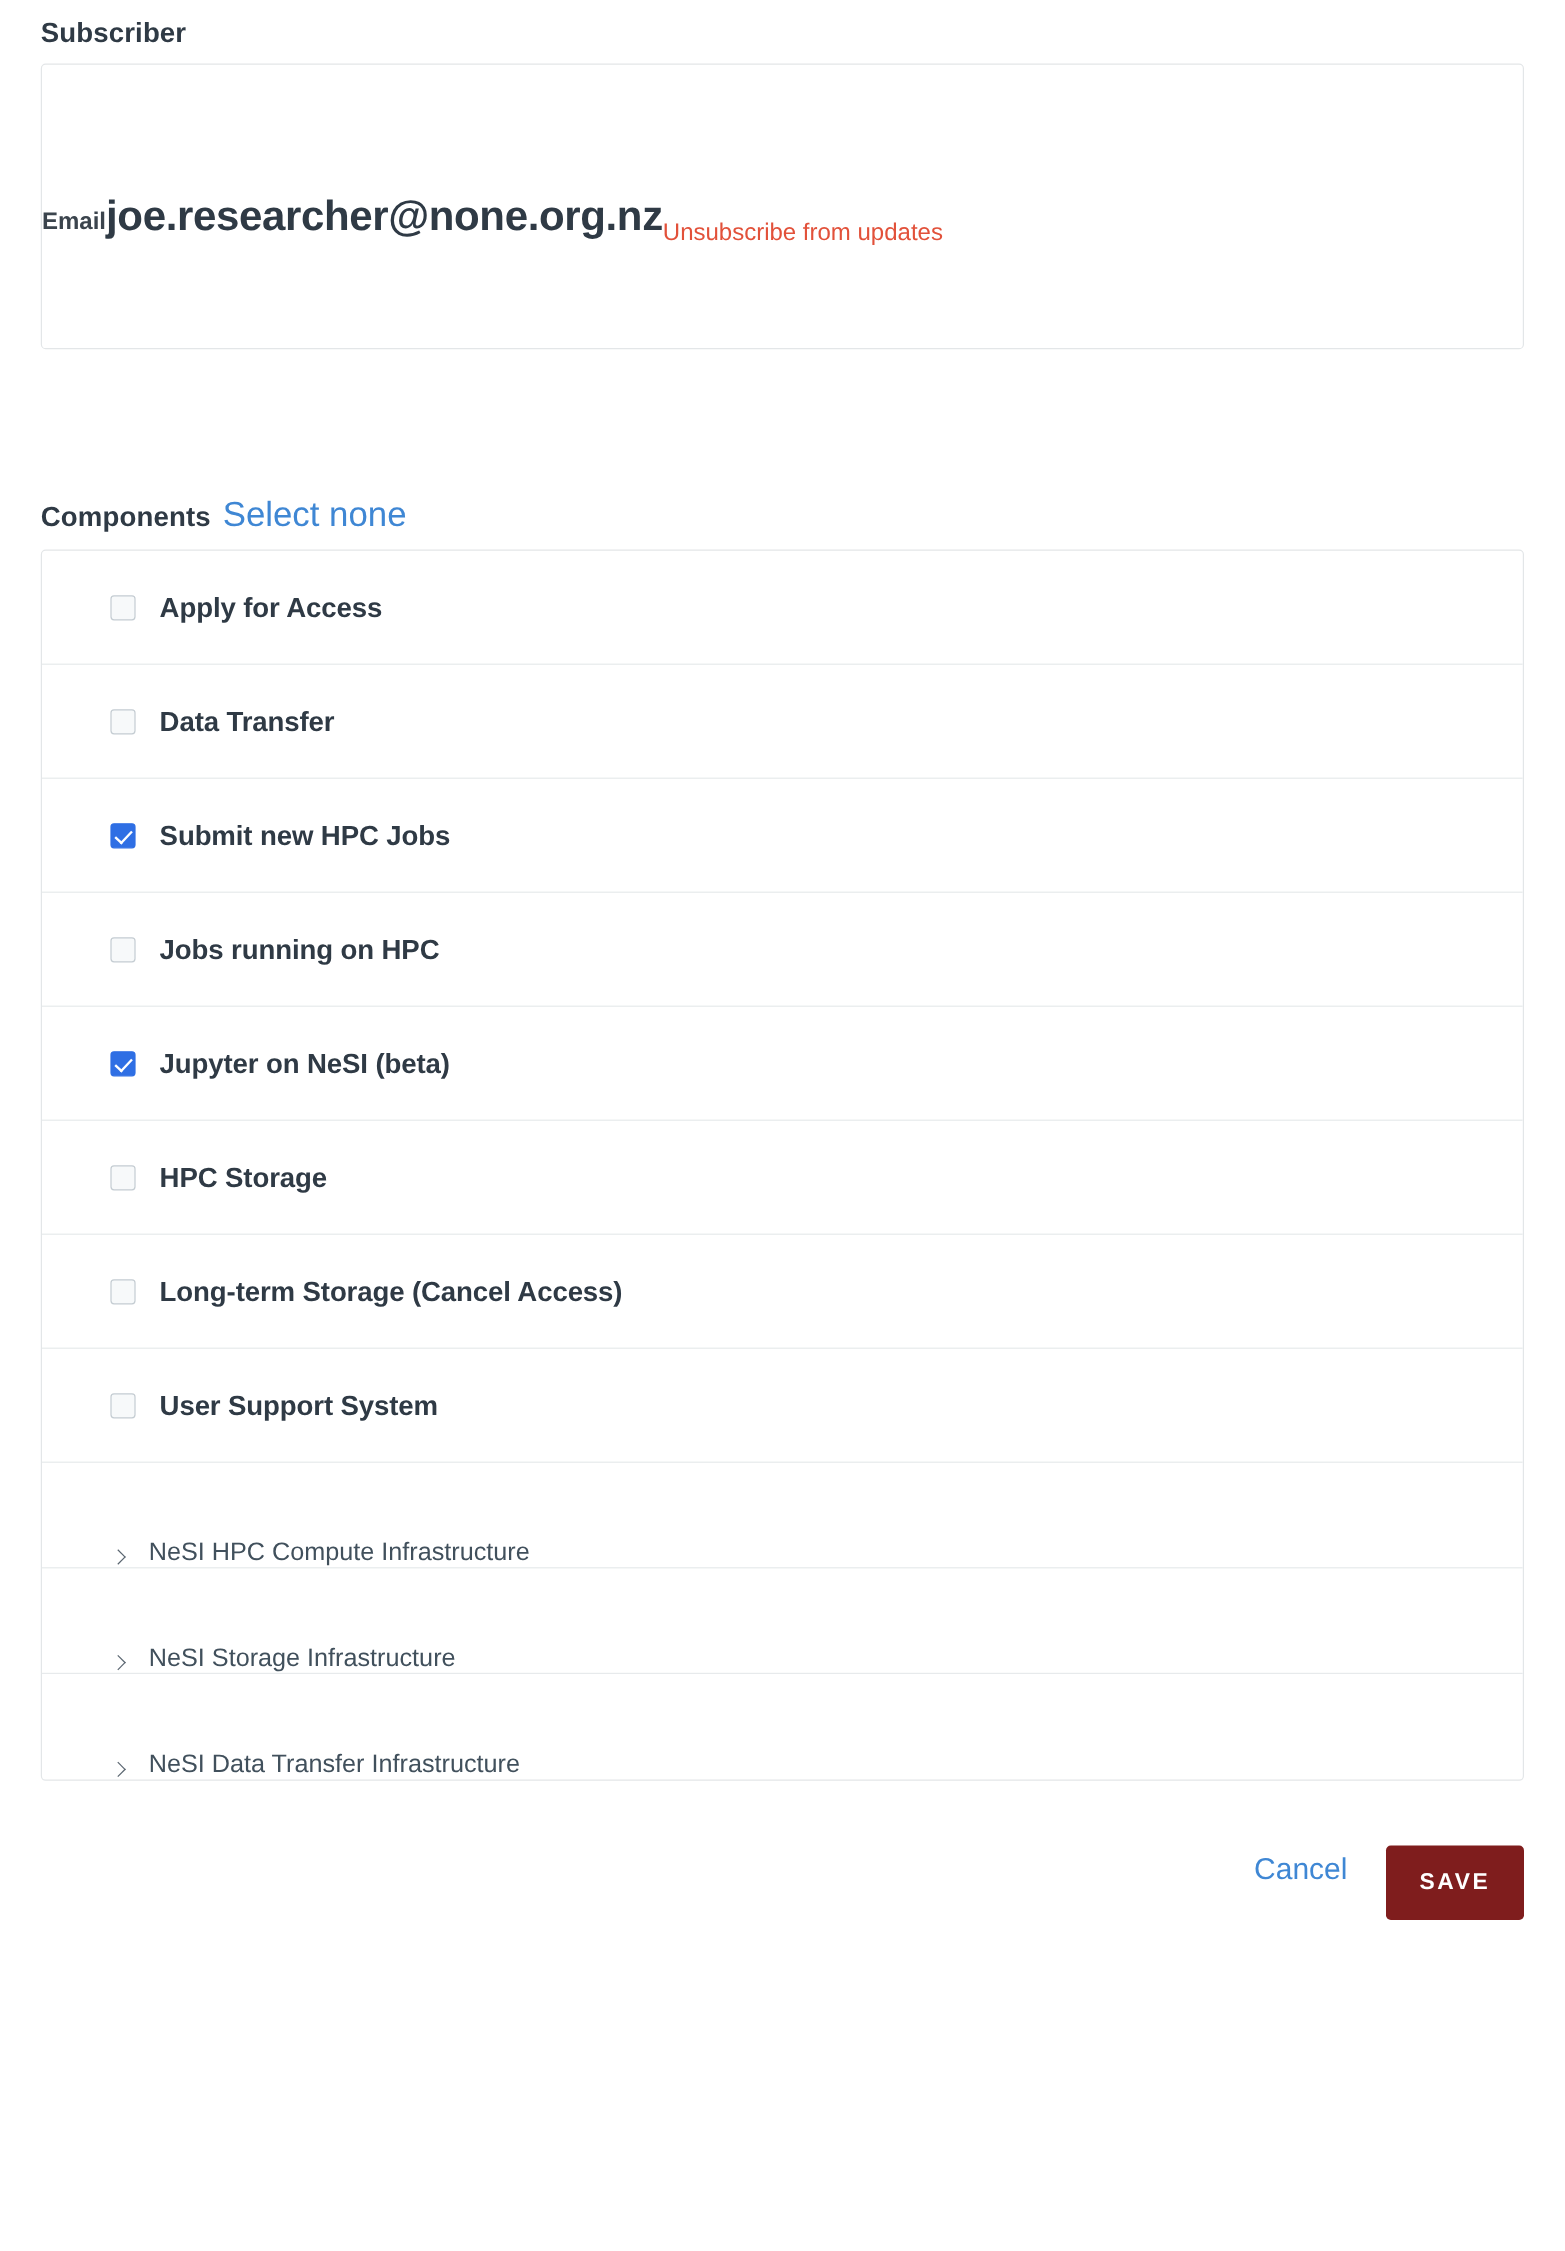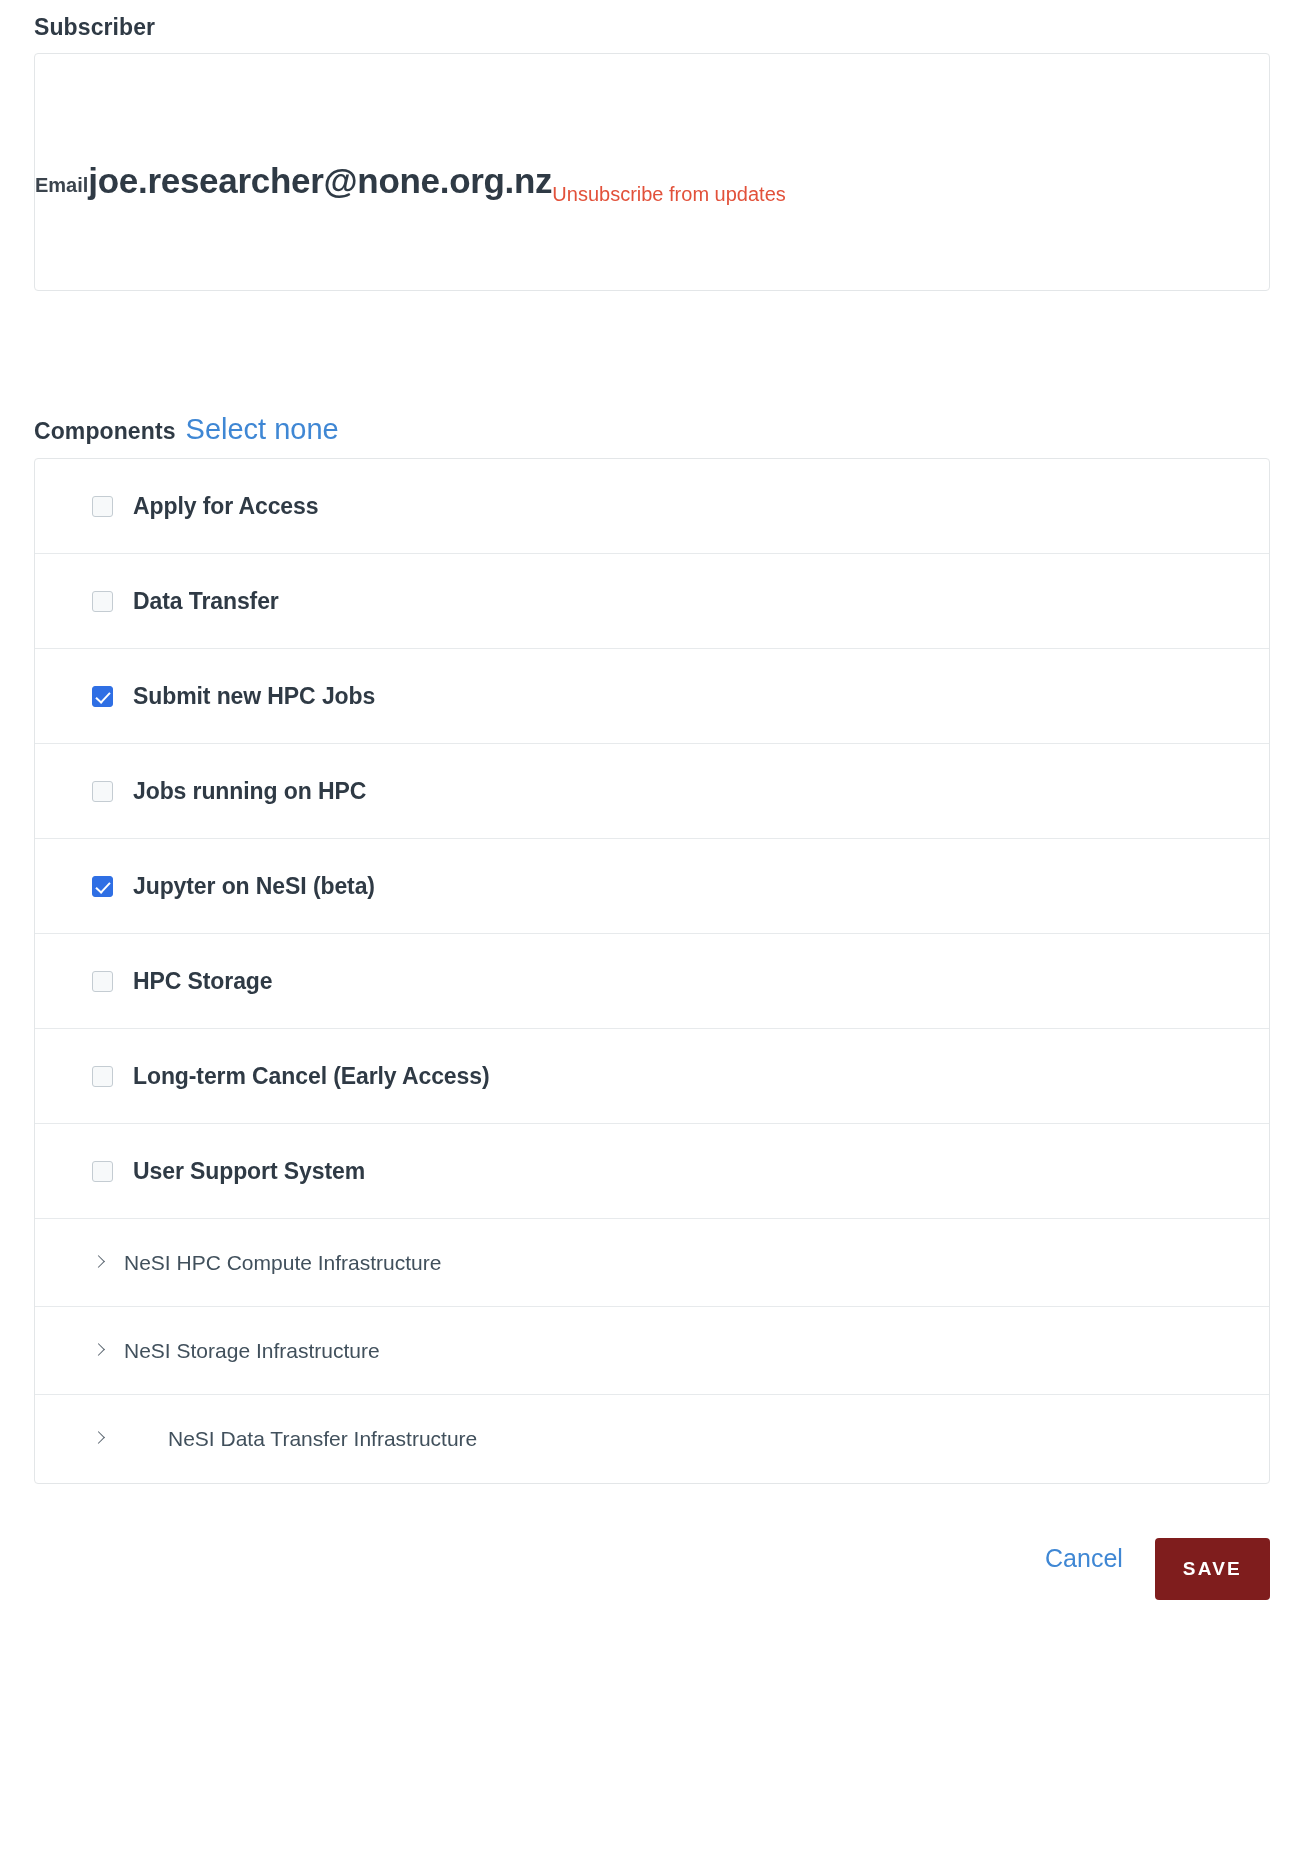--- a/index.html
+++ b/index.html
@@ -110,27 +110,27 @@
   }
   .comp-label {
     font-size: 23px;
     font-weight: bold;
     color: #2f3a45;
     letter-spacing: -0.1px;
   }
 
   .group-row {
     display: flex;
-    align-items: center;
+    align-items: flex-end;
     border-bottom: 1px solid #e7eaec;
     height: 88px;
     padding-left: 57px;
     cursor: pointer;
   }
-  .group-row:last-child { border-bottom: none; gap: 44px; }
+  .group-row:last-child { border-bottom: none; }
   .chev {
     width: 14px;
     height: 14px;
     margin-right: 18px;
     flex: 0 0 auto;
     position: relative;
   }
   .chev::before {
     content: "";
     position: absolute;
@@ -224,21 +224,21 @@
       <span class="comp-label">Jupyter on NeSI (beta)</span>
     </div>
 
     <div class="comp-row">
       <span class="checkbox"></span>
       <span class="comp-label">HPC Storage</span>
     </div>
 
     <div class="comp-row">
       <span class="checkbox"></span>
-      <span class="comp-label">Long-term Cancel (Early Access)</span>
+      <span class="comp-label">Long-term Storage (Cancel Access)</span>
     </div>
 
     <div class="comp-row">
       <span class="checkbox"></span>
       <span class="comp-label">User Support System</span>
     </div>
 
     <div class="group-row">
       <span class="chev"></span>
       <span class="group-label">NeSI HPC Compute Infrastructure</span>

